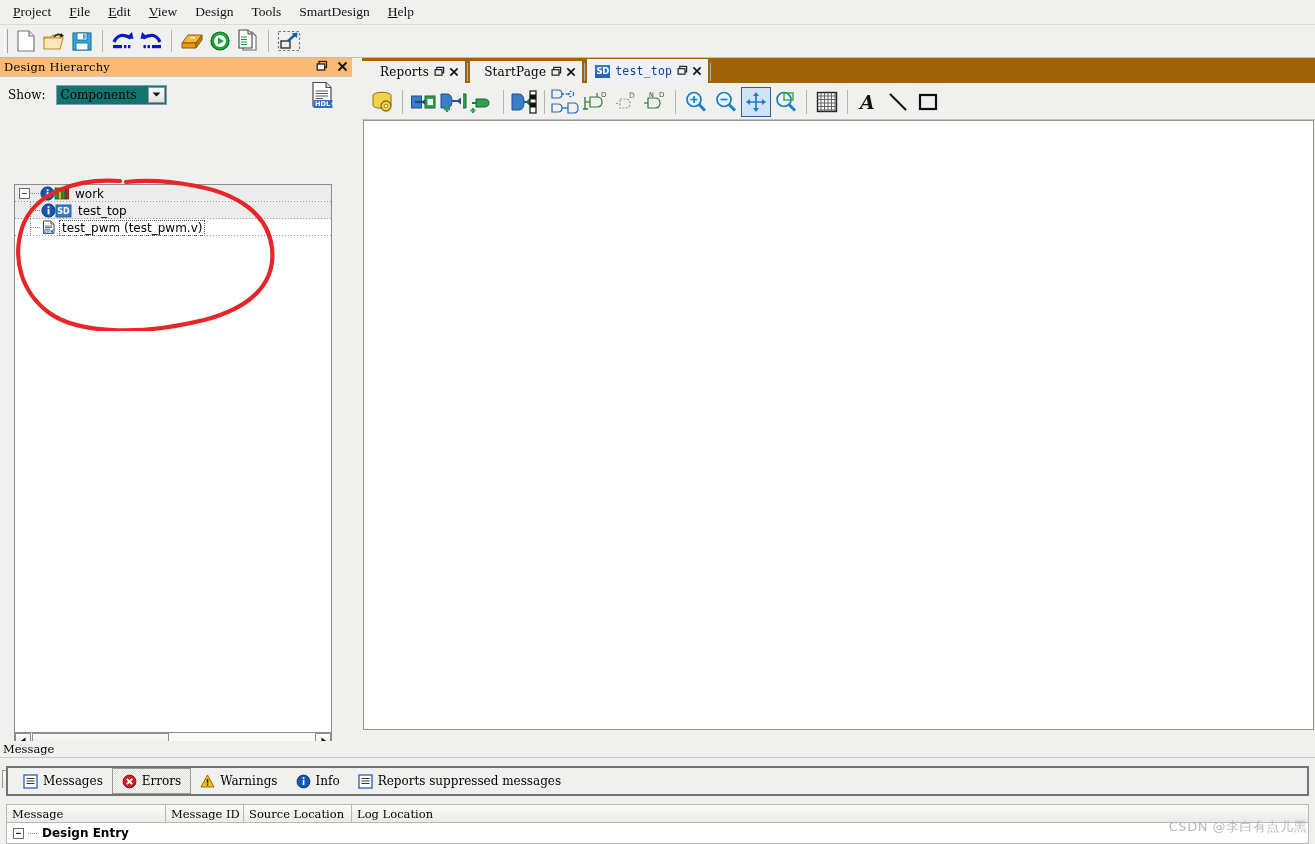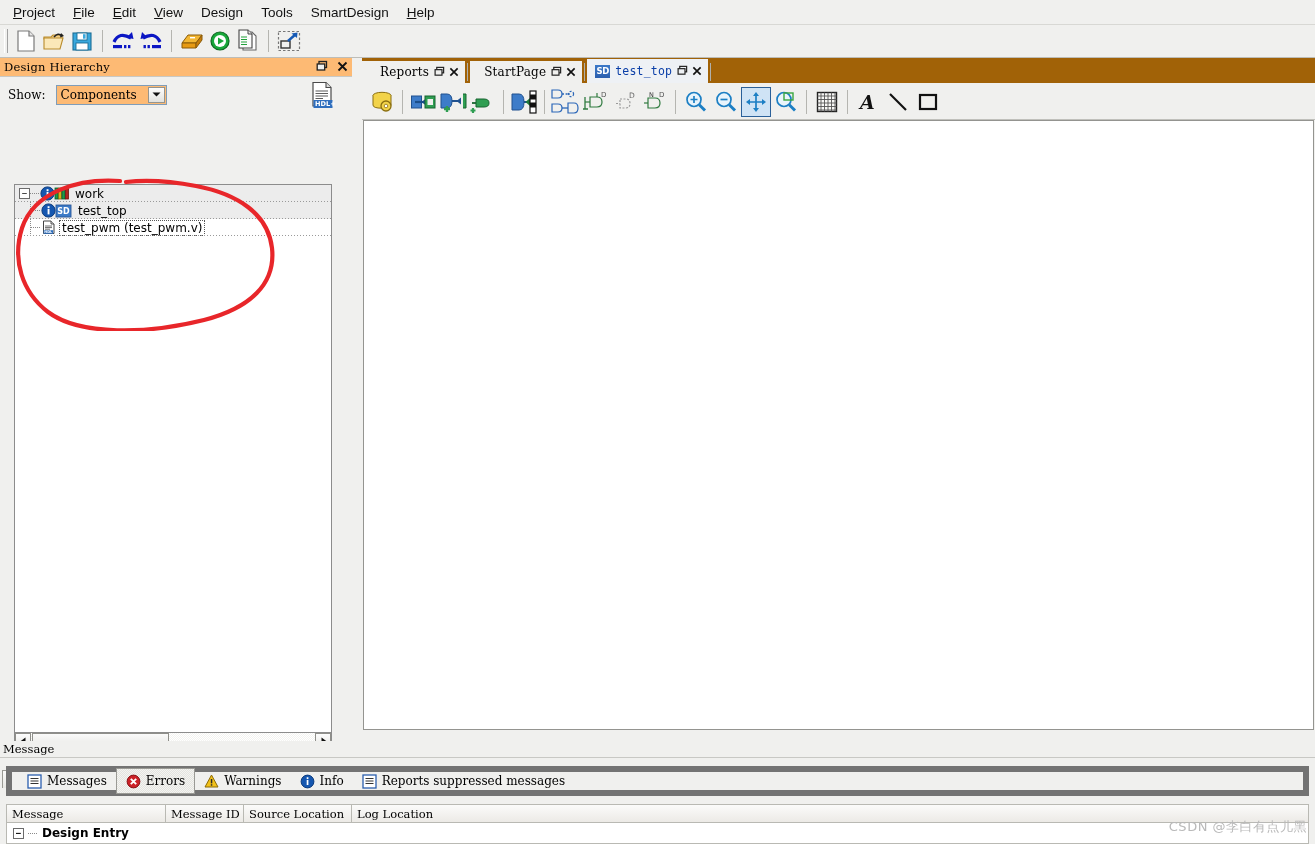--- a/index.html
+++ b/index.html
@@ -19,21 +19,21 @@
   
   .menubar {
     position: absolute; left: 0; top: 0;
     width: 1315px; height: 25px;
     background: #f0f0ee;
     border-bottom: 1px solid #d8d8d4;
     display: flex; align-items: center;
     padding-left: 4px;
   }
   .menu-item {
-    font-family: Liberation Sans, sans-serif;
+    font-family: Liberation Serif, serif;
     font-size: 13.5px;
     color: #111;
     padding: 2px 9px;
     white-space: nowrap;
     cursor: default;
   }
   .menu-item u { text-decoration: underline; }
 
   
   .maintoolbar {
@@ -95,21 +95,21 @@
     background: #f0f0ee;
     position: relative;
   }
   .show-label {
     font-family: "DejaVu Serif", serif;
     font-size: 12px; color: #000;
     margin-right: 10px;
   }
   .combo {
     width: 111px; height: 20px;
-    background: #fdba74;
+    background: #0f766e;
     border: 1px solid #7f9db9;
     display: flex; align-items: center;
     position: relative;
   }
   .combo-text {
     font-family: "DejaVu Serif", serif;
     font-size: 12px; color: #000;
     padding-left: 4px;
   }
   .combo-arrow {
@@ -298,21 +298,21 @@
   }
   .msgtitle span {
     font-family: "DejaVu Serif", serif;
     font-size: 11.5px; color: #000;
     padding-left: 3px;
   }
   .msgtoolbar {
     position: absolute; left: 6px; top: 766px;
     width: 1303px; height: 30px;
     background: #f0f0ee;
-    border: 6px solid #737373;
+    border: 2px solid #737373;
     display: flex; align-items: center;
     padding-left: 6px;
   }
   .msgbtn {
     height: 26px;
     display: flex; align-items: center; gap: 5px;
     padding: 0 9px;
     font-family: "DejaVu Serif", serif;
     font-size: 12px;
     color: #000;

